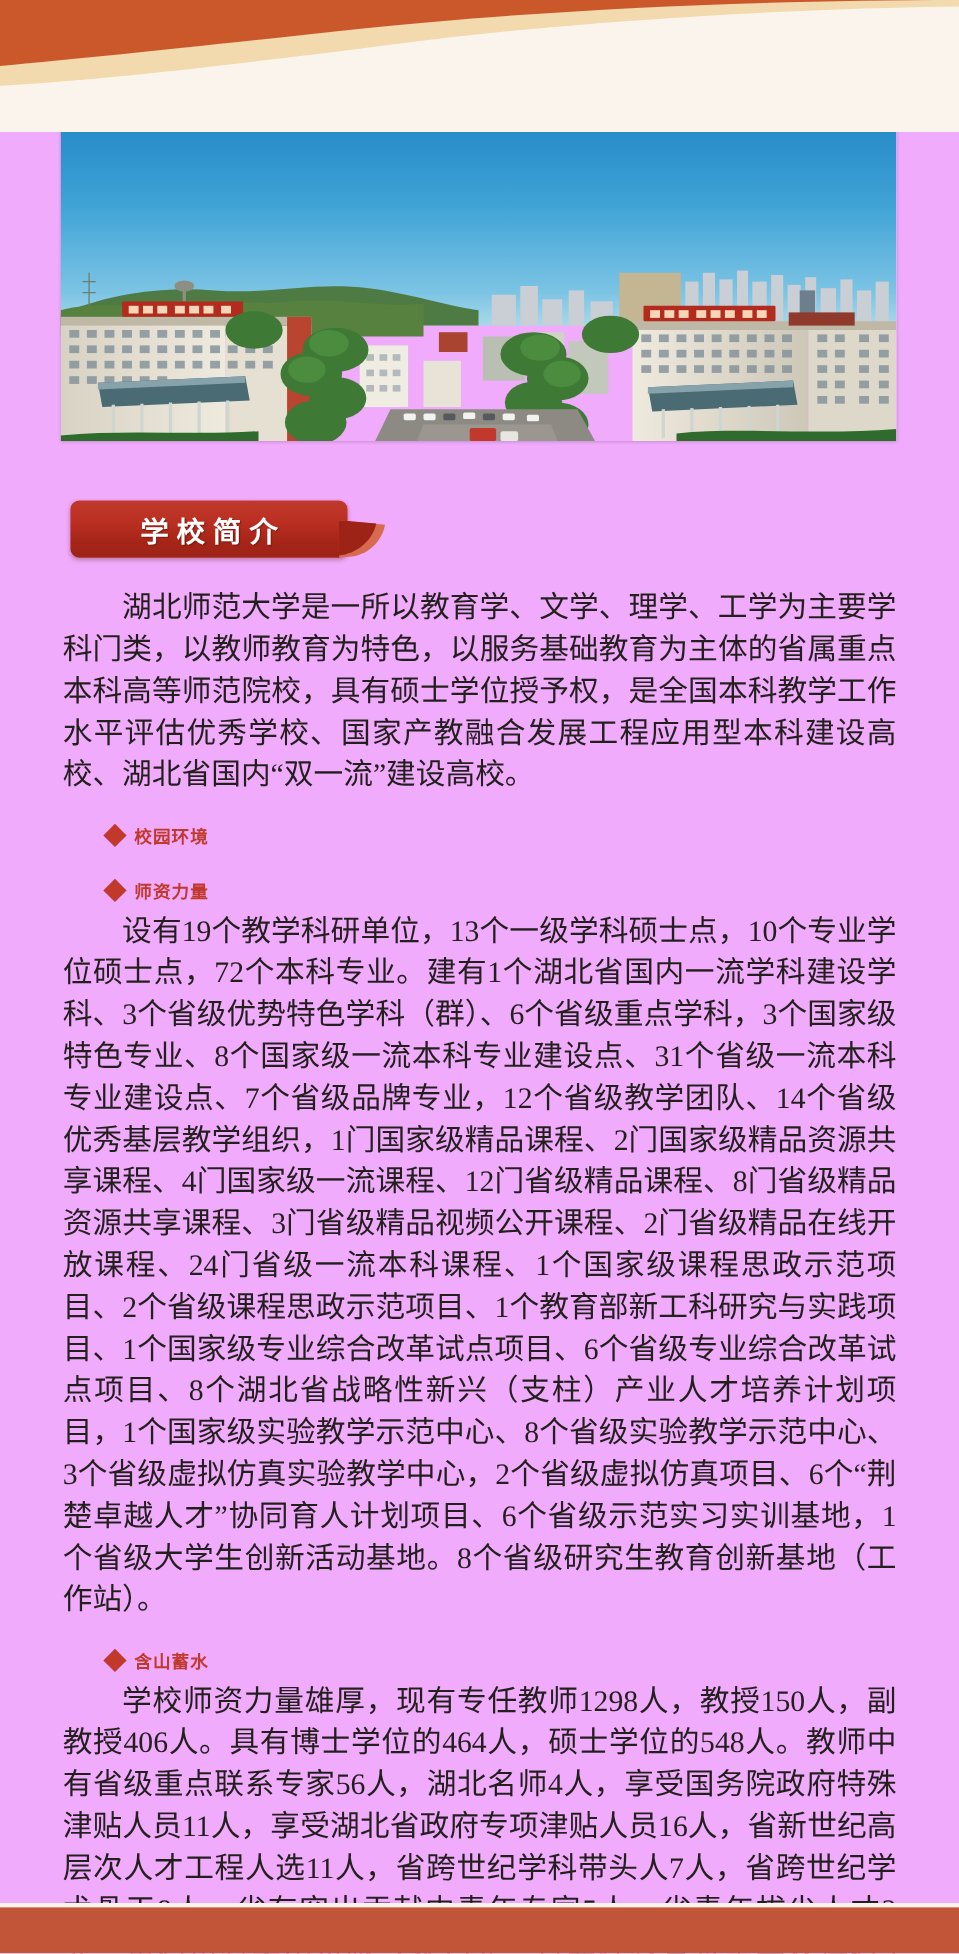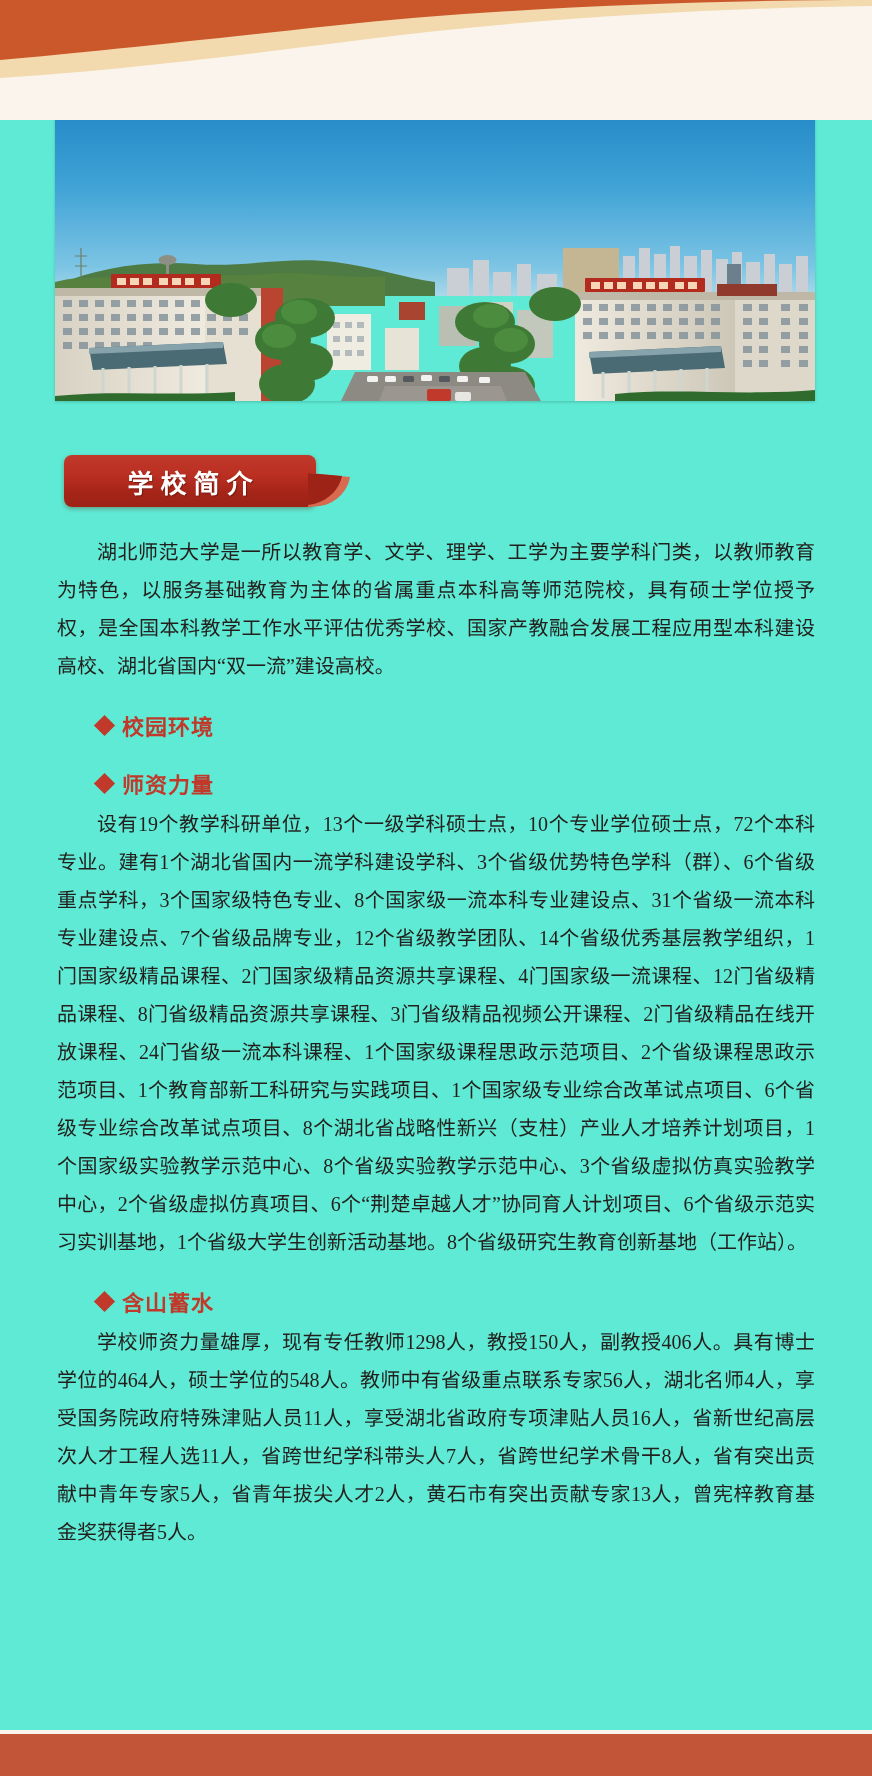--- a/index.html
+++ b/index.html
@@ -14,21 +14,21 @@
     font-family: "Liberation Serif", "DejaVu Serif", serif;
     overflow: hidden;
     position: relative;
   }
 
   
   .page {
     position: relative;
     width: 872px;
     height: 1776px;
-    background: #5eead4;
+    background: #f0abfc;
     overflow: hidden;
   }
 
   
   .top-deco {
     position: absolute;
     top: 0; left: 0;
     width: 872px;
     height: 120px;
     overflow: hidden;
@@ -118,32 +118,32 @@
   }
   .diamond {
     width: 15px;
     height: 15px;
     background: #c0392b;
     transform: rotate(45deg);
     flex: 0 0 auto;
   }
   .subhead-text {
     color: #c0392b;
-    font-size: 22px;
+    font-size: 16px;
     font-weight: bold;
     letter-spacing: 1px;
     font-family: "Liberation Sans", "DejaVu Sans", sans-serif;
     white-space: nowrap;
   }
 
   
   .para {
     margin: 0 57px 0 57px;
     color: #231f1c;
-    font-size: 20px;
+    font-size: 27px;
     line-height: 38px;
     text-align: justify;
     text-justify: inter-ideograph;
     text-indent: 2em;
     font-family: "Liberation Serif", "DejaVu Serif", serif;
   }
   .para + .subhead { margin-top: 24px; }
   .intro-para { margin-bottom: 0; }
 </style>
 </head>

